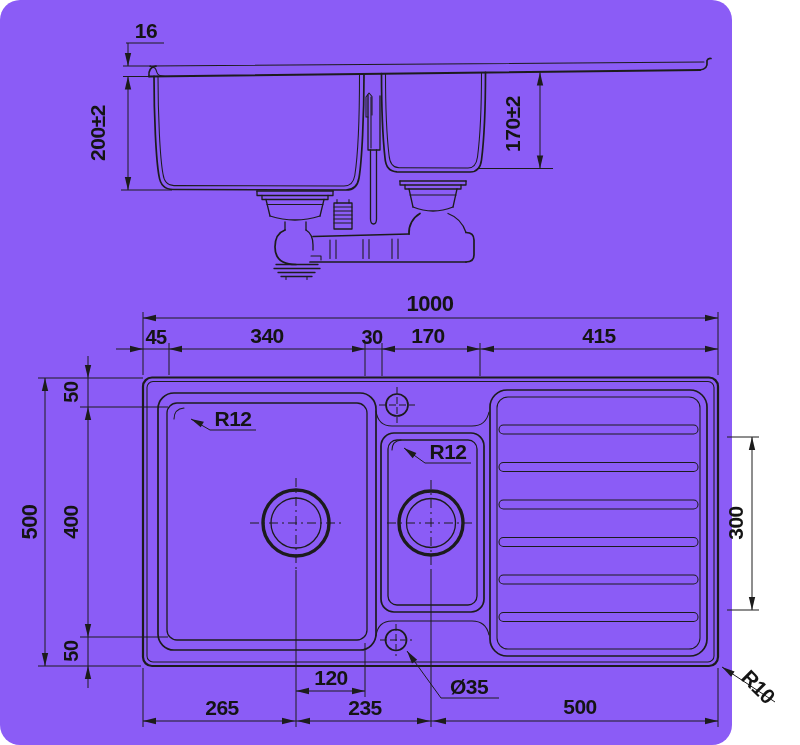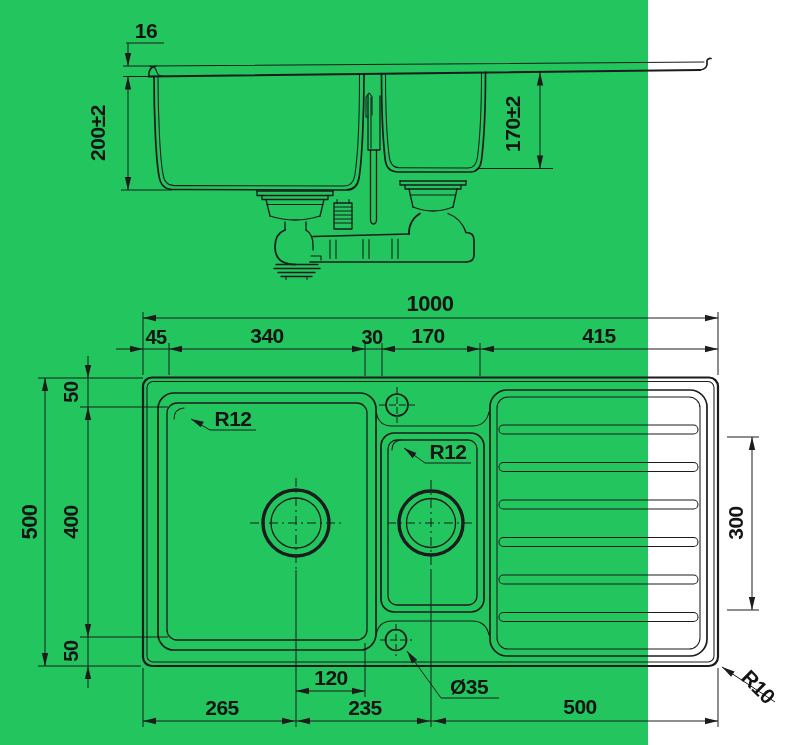--- a/index.html
+++ b/index.html
@@ -1,16 +1,16 @@
 <!DOCTYPE html>
 <html><head>
 <meta charset="utf-8">
 <style>
   html,body{margin:0;padding:0;background:#fff;}
-  .page{width:648px;height:745px;background:#22c55e;position:relative;font-family:"Liberation Sans",sans-serif;}
+  .page{width:732px;height:745px;background:#8b5cf6;position:relative;font-family:"Liberation Sans",sans-serif;border-radius:20px;}
   svg{display:block}
   .ln{fill:none;stroke:#1c1c1c;stroke-width:1.3;stroke-linecap:round;stroke-linejoin:round}
   .thick{stroke-width:2.2}
   .med{stroke-width:1.7}
   .thin{stroke-width:1.05}
   .dim{fill:none;stroke:#1c1c1c;stroke-width:1;stroke-linecap:butt}
   .cl{fill:none;stroke:#1c1c1c;stroke-width:1;stroke-dasharray:9 4 2 4}
   .cls{fill:none;stroke:#1c1c1c;stroke-width:1;stroke-dasharray:7 3}
   .arr{fill:#1c1c1c;stroke:none}
   .dt{font-family:"Liberation Sans",sans-serif;font-weight:bold;font-size:21px;fill:#141414;text-anchor:middle;letter-spacing:-0.5px}

